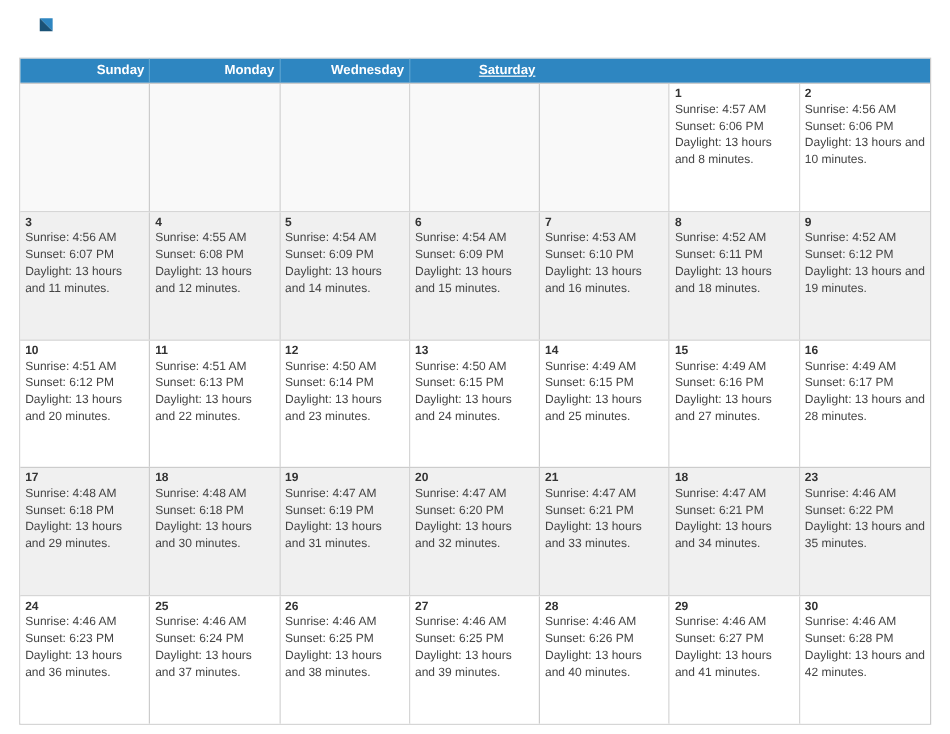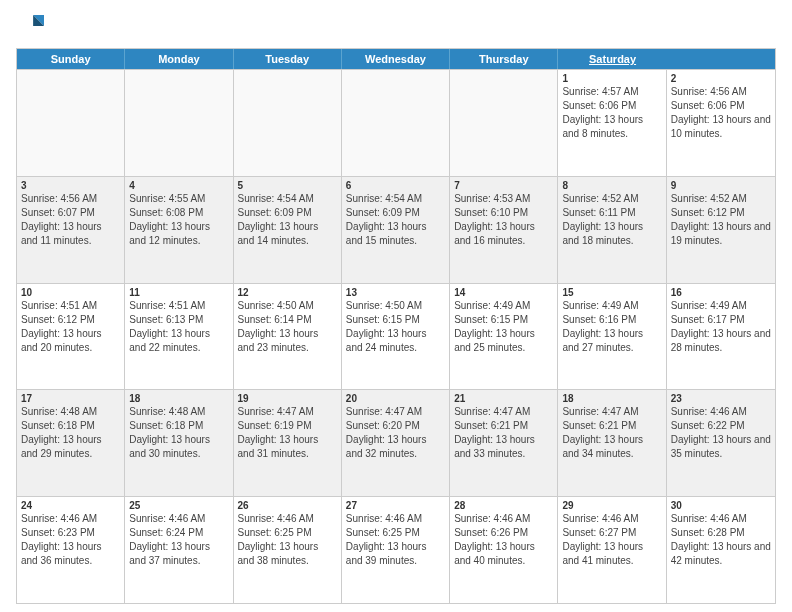--- a/index.html
+++ b/index.html
@@ -60,21 +60,21 @@
     .cal-header-row {
       display: grid;
       grid-template-columns: repeat(7, 1fr);
       background: #2e86c1;
     }
     .cal-header-cell {
       color: #fff;
       font-size: 11px;
       font-weight: bold;
       padding: 4px 4px;
-      text-align: center;
+      text-align: right;
       border-right: 1px solid #5ba4d0;
     }
     .cal-header-cell:last-child { border-right: none; text-decoration: underline; }
     .cal-body {
       flex: 1;
       display: flex;
       flex-direction: column;
     }
     .cal-row {
       display: grid;
@@ -125,23 +125,21 @@
     <div class="title-block">
       <h1></h1>
       <h2></h2>
     </div>
   </div>
 
   <div class="calendar">
     <div class="cal-header-row" id="cal-header">
         <div class="cal-header-cell">Sunday</div>
         <div class="cal-header-cell">Monday</div>
-        <div class="cal-header-cell">Tuesday</div>
         <div class="cal-header-cell">Wednesday</div>
-        <div class="cal-header-cell">Thursday</div>
         <div class="cal-header-cell">Saturday</div>
       </div>
     <div class="cal-body" id="cal-body">
         <div class="cal-row">
           <div class="cal-cell empty"></div>
           <div class="cal-cell empty"></div>
           <div class="cal-cell empty"></div>
           <div class="cal-cell empty"></div>
           <div class="cal-cell empty"></div>
           <div class="cal-cell">

